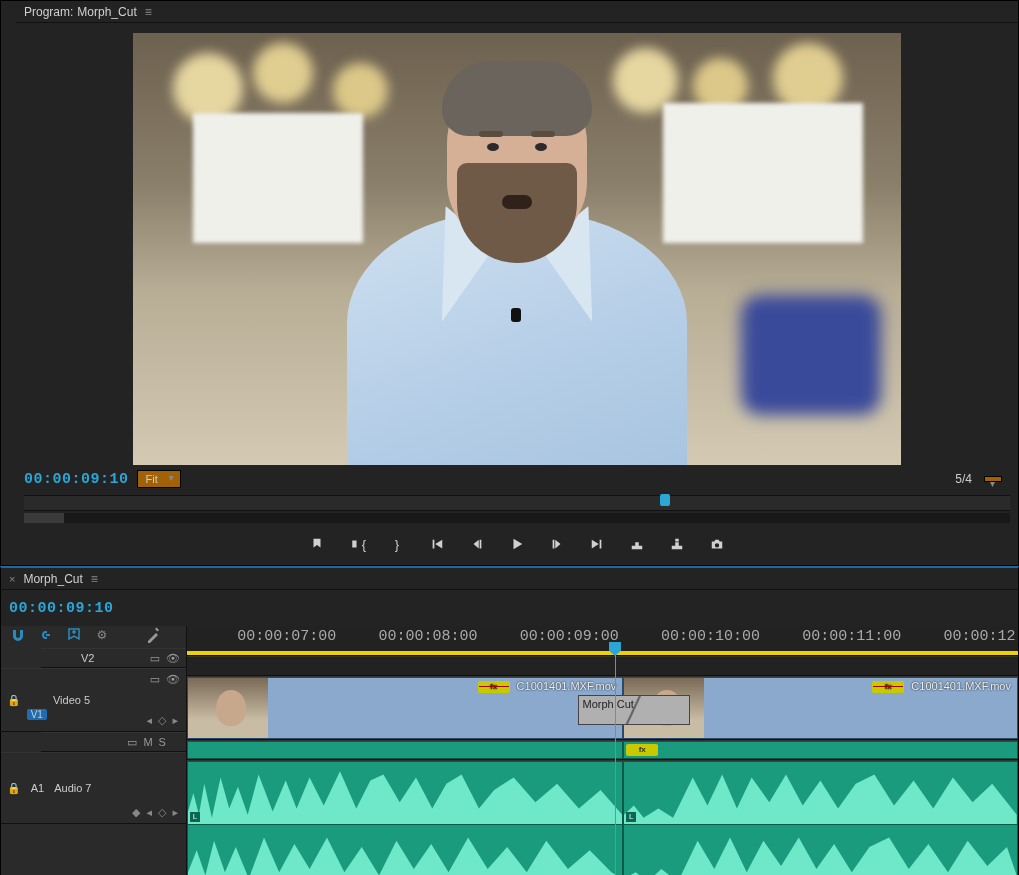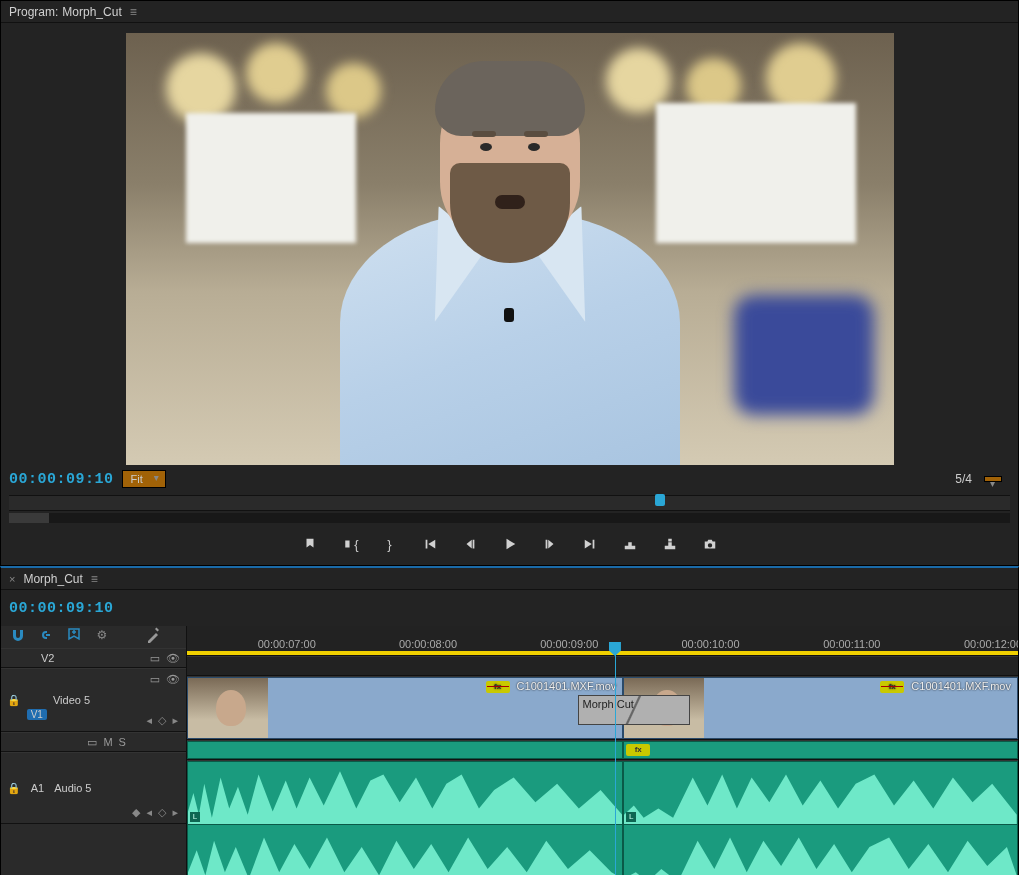--- a/index.html
+++ b/index.html
@@ -1,19 +1,19 @@
 <!DOCTYPE html>
 <html><head>
 <meta charset="utf-8">
 <style>
   * { box-sizing: border-box; margin: 0; padding: 0; font-family: -apple-system, BlinkMacSystemFont, "Segoe UI", Arial, sans-serif; }
   body { background: #1b1b1b; color: #d0d0d0; font-size: 12px; overflow: hidden; width: 1019px; height: 875px; }
   
   
-  .program-panel { border: 1px solid #000; background: #232323; }
+  .program-panel { border: 1px solid #000; background: #232323; padding-left: 15px; }
   .panel-header { display: flex; align-items: center; height: 22px; padding: 0 8px; background: #232323; border-bottom: 1px solid #111; font-size: 12px; color: #d0d0d0; gap: 4px;}
   .panel-header .close-x { color: #888; margin-right: 4px; font-size: 11px; cursor:pointer;}
   .panel-header .hamburger { margin-left: 4px; color: #888; cursor:pointer;}
   
   .viewer-area { background: #232323; display: flex; justify-content: center; padding: 10px 0 0 0; }
   .video-frame { width: 768px; height: 432px; position: relative; overflow: hidden; background: linear-gradient(180deg,#6d614f 0%, #8a7f6a 35%, #b8ad95 60%, #d4cab3 100%); }
   
   .bokeh { position:absolute; border-radius:50%; filter: blur(6px); }
   
   .window { position:absolute; background:#f0f0eb; filter: blur(2px);}
@@ -58,42 +58,42 @@
   .tl-tool { width:18px; height:18px; cursor:pointer; display:flex; align-items:center; justify-content:center;}
   .tl-tool svg{ width:16px;height:16px; fill:#2a8ac0;}
   .tl-wrench{ margin-left:24px; color:#999;}
   
   .tl-body { display:flex; }
   .tl-left { width:186px; background:#2a2a2a; border-right:1px solid #111;}
   .tl-right { flex:1; position:relative; background:#222; overflow:hidden;}
   
   
   .tl-ruler { height:30px; position:relative; border-bottom:1px solid #111;}
-  .tl-ruler .rlabel { position:absolute; top:12px; color:#aaa; font-size:11px; transform:translateX(-50%);}
+  .tl-ruler .rlabel { position:absolute; top:2px; color:#aaa; font-size:15px; transform:translateX(-50%);font-family:Liberation Mono, monospace;}
   .tl-ruler .yellow-bar { position:absolute; left:0; right:0; bottom:0; height:4px; background:#f0d000;}
   .tl-playhead { position:absolute; top:16px; bottom:0; width:1px; background:#2aa7d6; z-index:50;}
   .tl-playhead::before { content:""; position:absolute; top:0; left:-6px; width:12px; height:14px; background:#2aa7d6; clip-path: polygon(0 0,100% 0,100% 60%,50% 100%,0 60%);}
   
   .track-head { display:flex; align-items:center; border-bottom:1px solid #111; border-top:1px solid #333; font-size:11px; color:#ccc; padding:0 6px; gap:6px; position:relative;}
-  .track-head.small { height:20px; }
+  .track-head.small { height:20px;margin-left:40px; }
   .track-head.big { height:64px; }
   .track-head .lock { color:#888; font-size:11px;}
   .track-head .tag { background:#1f5d8a; padding:0 4px; border-radius:2px; font-size:10px;margin-top:28px;}
   .track-head .tag.sel{ background:#1f6db0;}
   .track-head .icons { position:absolute; right:6px; display:flex; gap:6px; color:#999; font-size:11px;}
   .track-head .kfrow { position:absolute; bottom:4px; right:8px; display:flex; gap:6px; color:#888; font-size:11px;}
   
   .track-lane { border-bottom:1px solid #111; border-top:1px solid #333; position:relative;}
   .track-lane.small{height:20px;} .track-lane.big{height:64px;} .track-lane.audio{height:72px;}
   
   .clip-video { position:absolute; top:0; bottom:0; background:#8aa9cc; border:1px solid #2a4a6a;}
   .clip-video .thumb { position:absolute; left:0; top:0; bottom:0; width:80px; background: linear-gradient(180deg,#7a6a56 0%, #c8bca4 70%); }
   .clip-video .thumb::after{content:""; position:absolute; left:35%; top:20%; width:30px; height:36px; background:#c8a88c; border-radius:50% 50% 45% 45%;}
   .clip-label { position:absolute; top:2px; right:6px; color:#eee; font-size:11px; text-shadow:0 0 2px #000;}
-  .fx-badge { display:inline-block; width:24px; height:12px; background:#c9c900; color:#333; font-size:8px; font-weight:bold; text-align:center; line-height:12px; border-radius:2px; margin-right:4px; vertical-align:middle;}
+  .fx-badge { display:inline-block; width:32px; height:12px; background:#c9c900; color:#333; font-size:8px; font-weight:bold; text-align:center; line-height:12px; border-radius:2px; margin-right:4px; vertical-align:middle;}
   .fx-badge.anim { background:#c9c900; position:relative;}
   .fx-badge.anim::after{content:""; position:absolute; left:1px; right:1px; top:5px; height:1px; background:#a00;}
   
   .morph-box { position:absolute; top:18px; height:30px; background:#b0b0b0; border:1px solid #444; color:#222; font-size:11px; padding:2px 4px; z-index:10;}
   .morph-box::before{content:""; position:absolute; left:0; top:0; right:0; bottom:0; background:linear-gradient(115deg, transparent 48%, #666 49%, #666 50%, transparent 51%);}
   
   .clip-audio { position:absolute; top:0; bottom:0; background:#1a9b7e; border:1px solid #0a5a48;}
   .clip-audio .chlabel { position:absolute; left:2px; bottom:2px; width:10px; height:10px; background:#0d6652; color:#cfe; font-size:8px; text-align:center; line-height:10px;}
   .wave { position:absolute; left:0; right:0; height:50%; }
   .wave.top{ top:0; border-bottom:1px solid #0a5a48;} .wave.bot{ bottom:0;}
@@ -281,21 +281,21 @@
         <span class="icons" style="position:static;">
           <span>▭</span>
           <span>M</span>
           <span>S</span>
         </span>
       </div>
 
       <div class="track-head audiohead">
         <span class="lock">🔒</span>
         <span style="padding:0 4px;">A1</span>
-        <span>Audio 5</span>
+        <span>Audio 7</span>
         <span class="kfrow">
           <span>◆</span>
           <span>◂</span>
           <span>◇</span>
           <span>▸</span>
         </span>
       </div>
     </div>
 
     <div class="tl-right">

